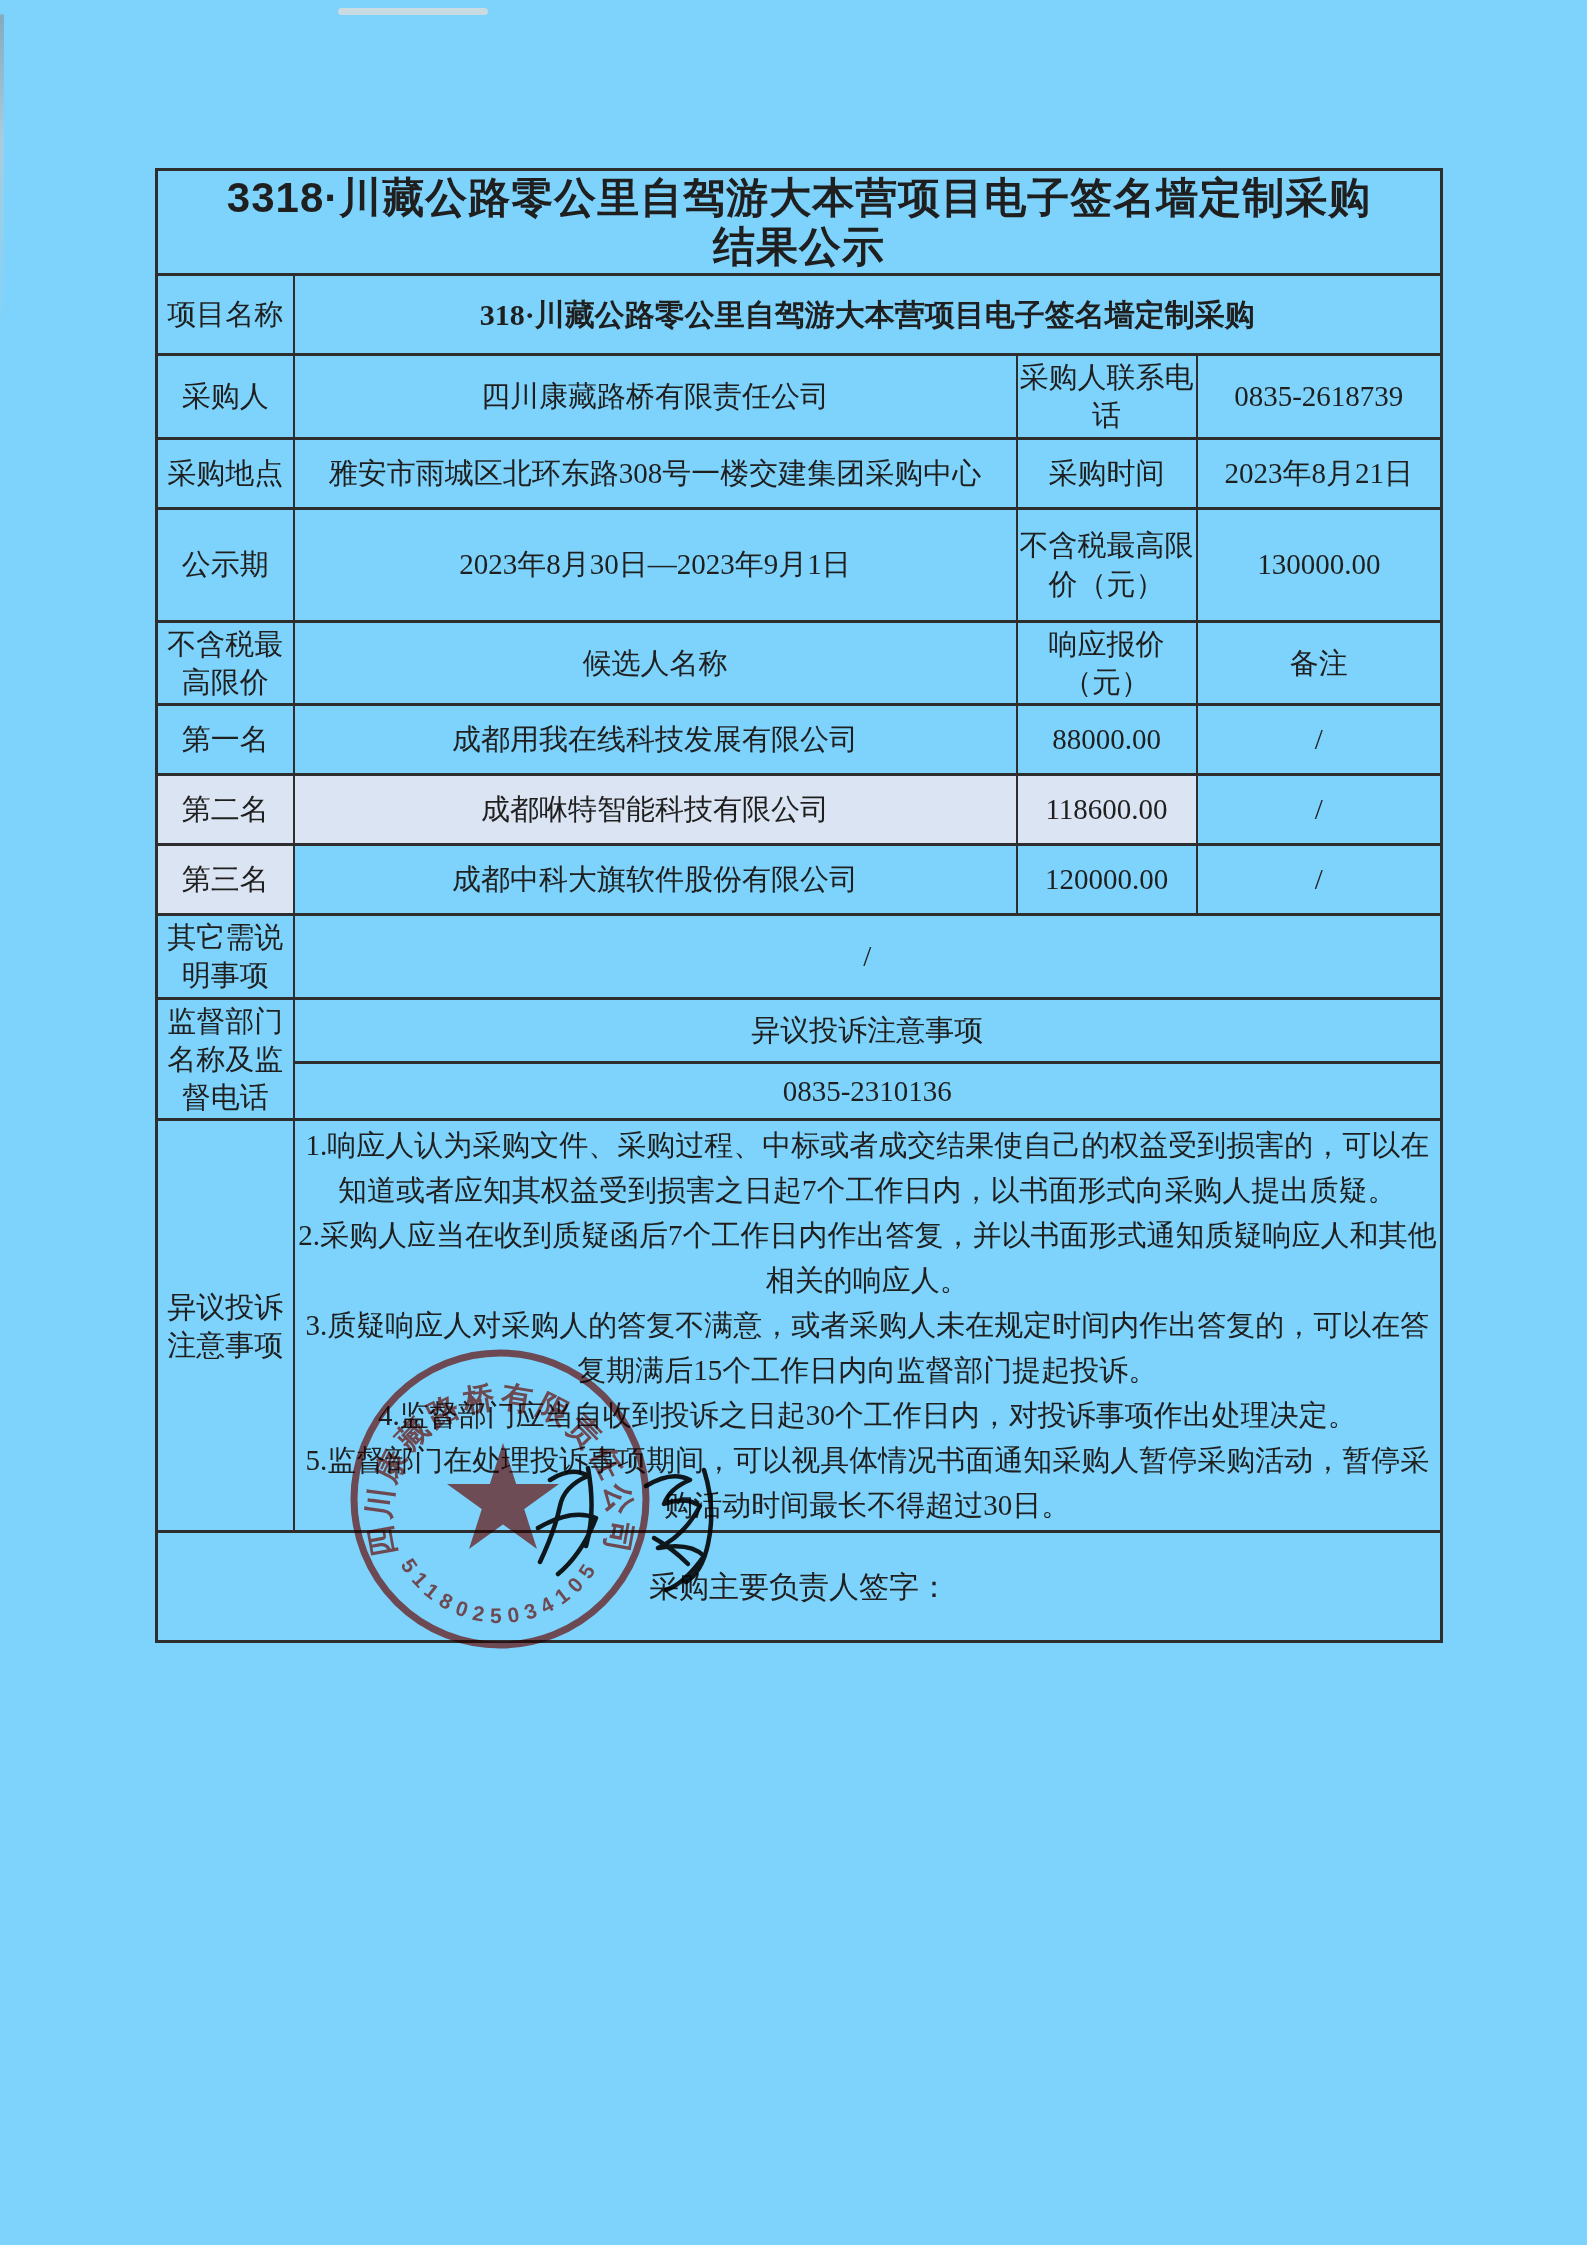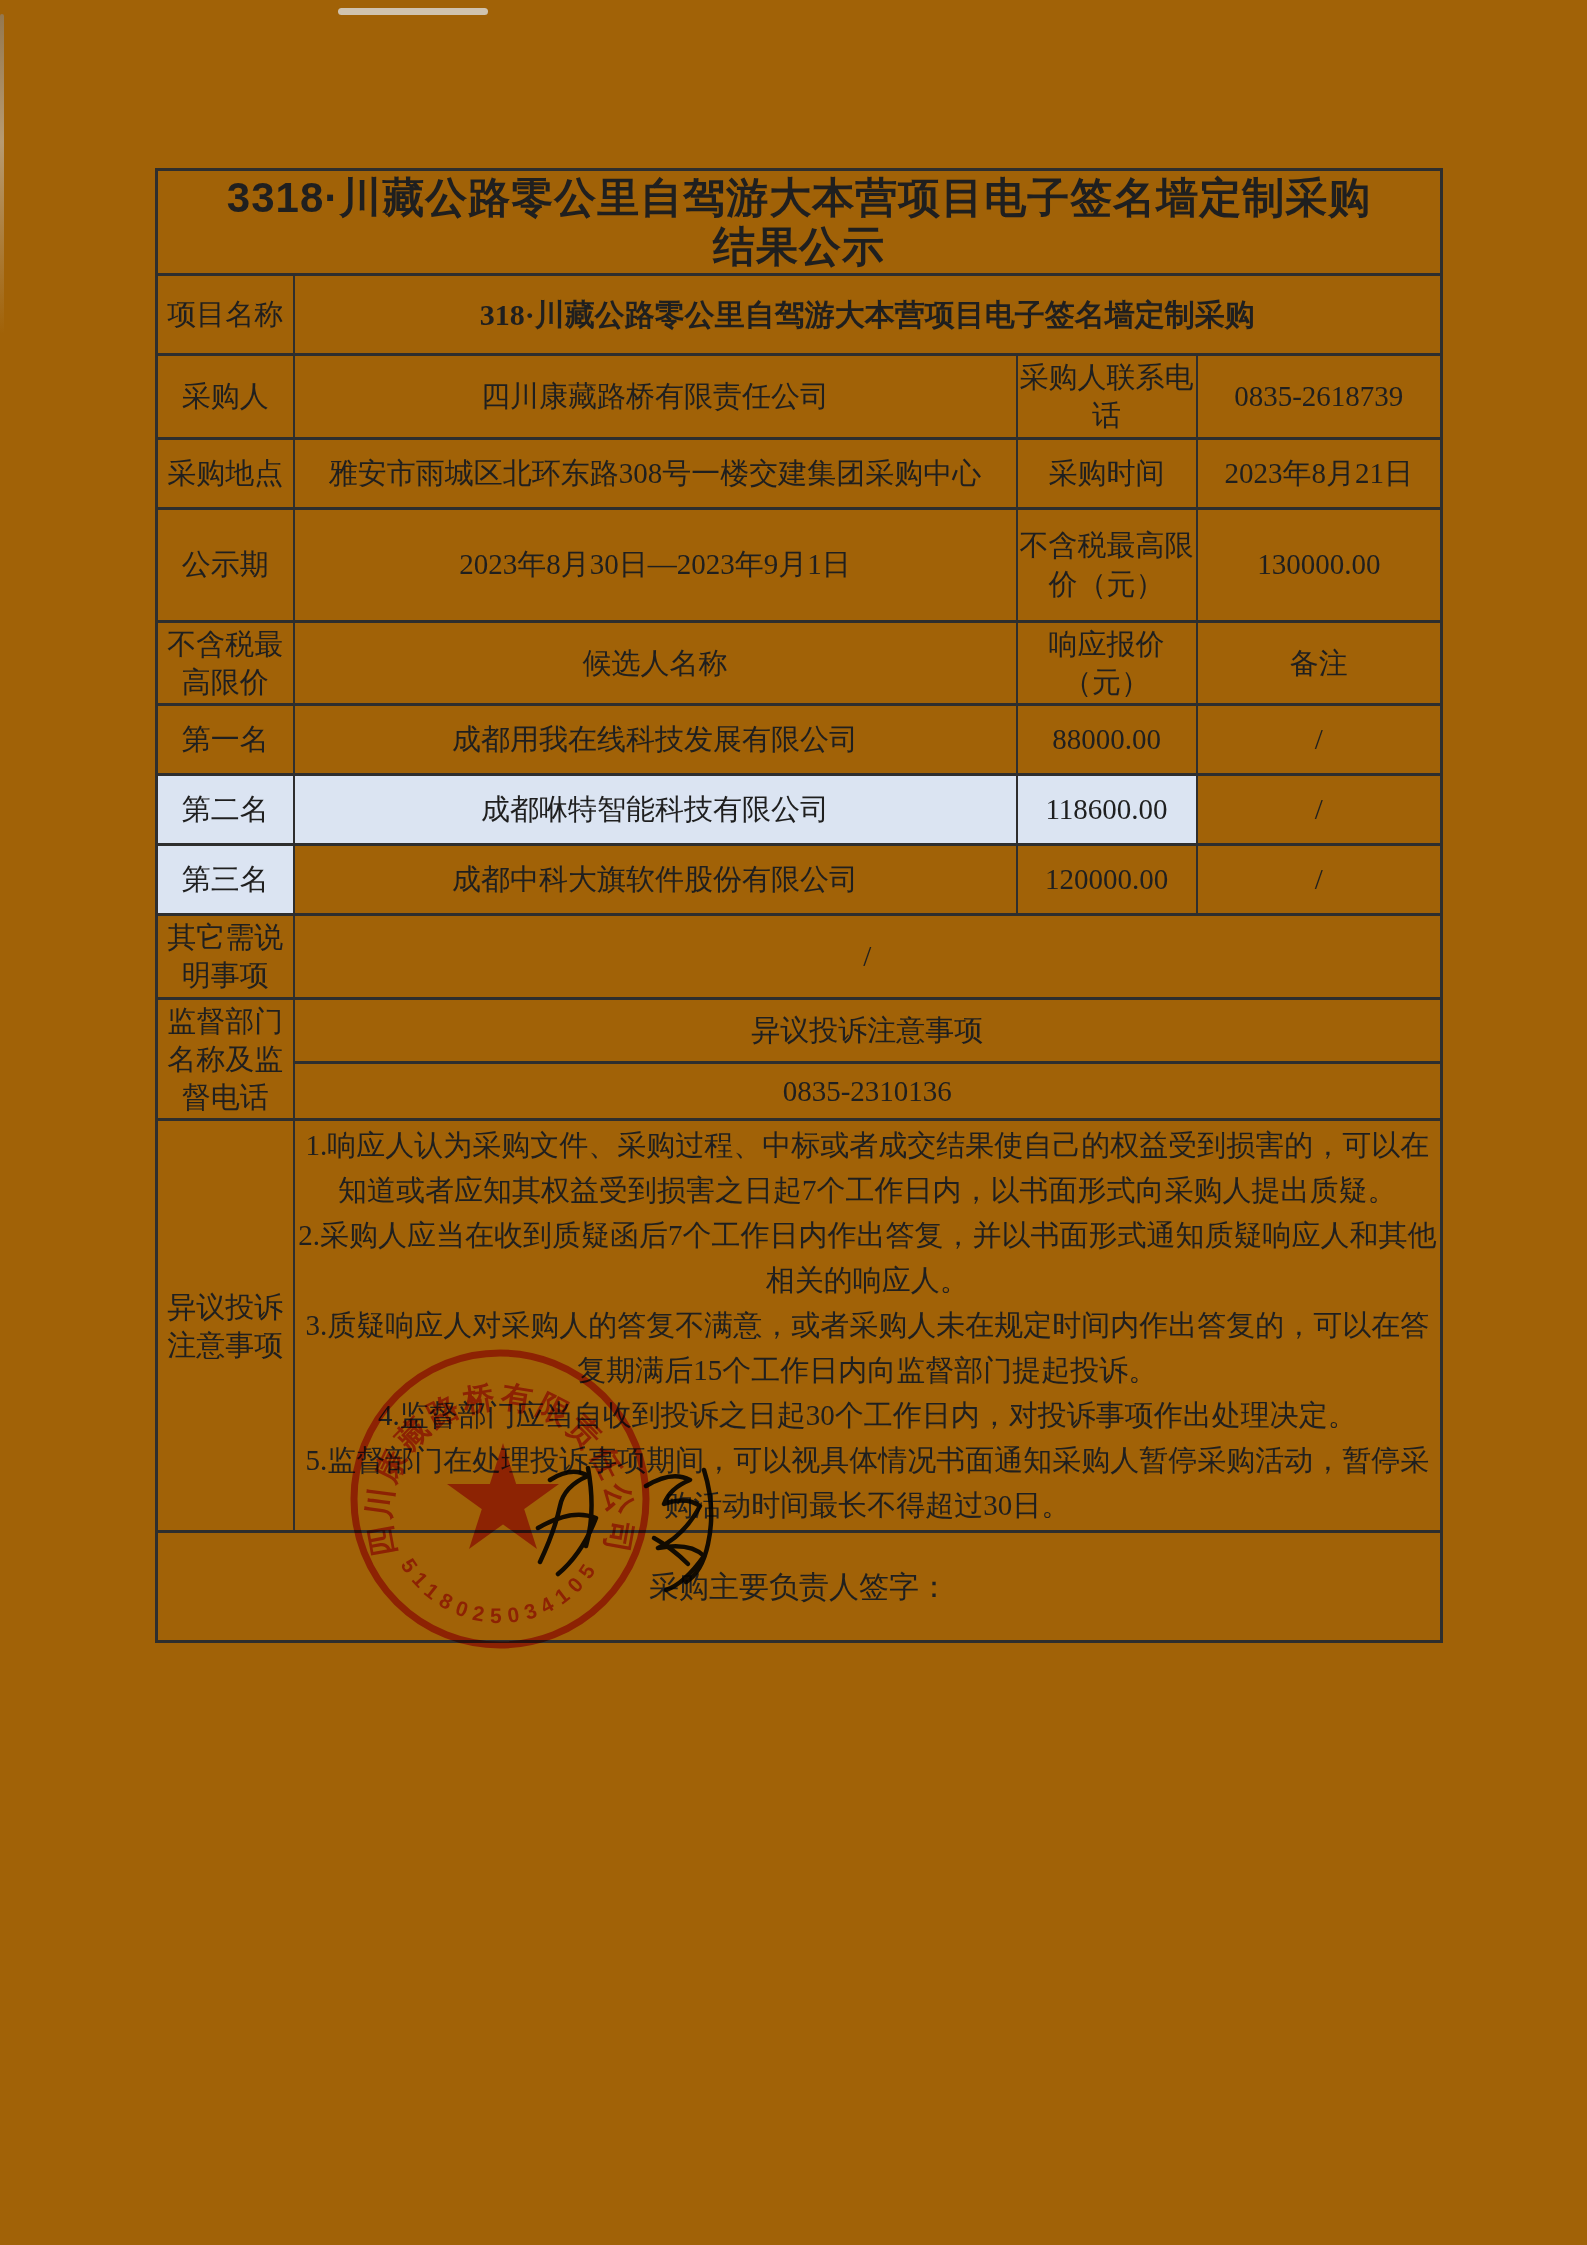--- a/index.html
+++ b/index.html
@@ -1,21 +1,21 @@
 <!DOCTYPE html>
 <html style="--highlight: #dbe4f2; --border: #2e2e2e; --text: #1f1f1f; --stamp_red: #d93a34; --ink: #1c1c1c;"><head>
 <meta charset="utf-8">
 <style>
   * { margin:0; padding:0; box-sizing:border-box; }
   html,body { background:#e8e8e8; }
   .page {
     position:relative;
     width:1587px; height:2245px;
     margin:0 auto;
-    background:#a16207;
+    background:#7dd3fc;
     overflow:hidden;
     font-family:"Liberation Serif","DejaVu Serif",serif;
     color:var(--text,#1f1f1f);
   }
   
   .edge-shadow {
     position:absolute; left:0; top:14px; width:4px; height:320px;
     background:linear-gradient(to bottom, #8a8a8a, #c9c9c9 40%, rgba(200,200,200,0));
     border-radius:2px; opacity:.55;
   }

